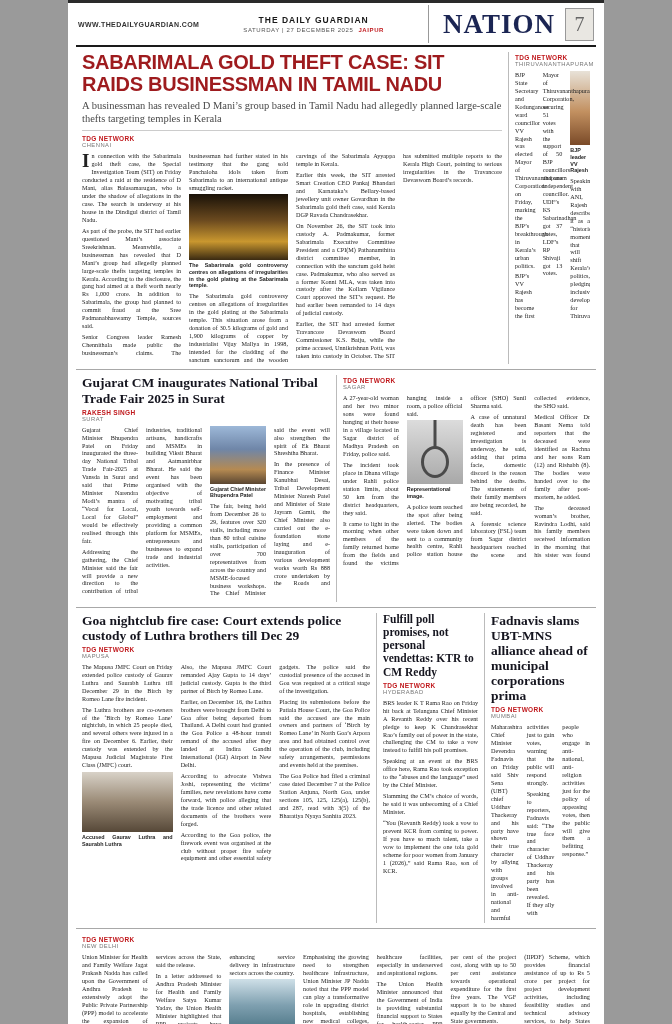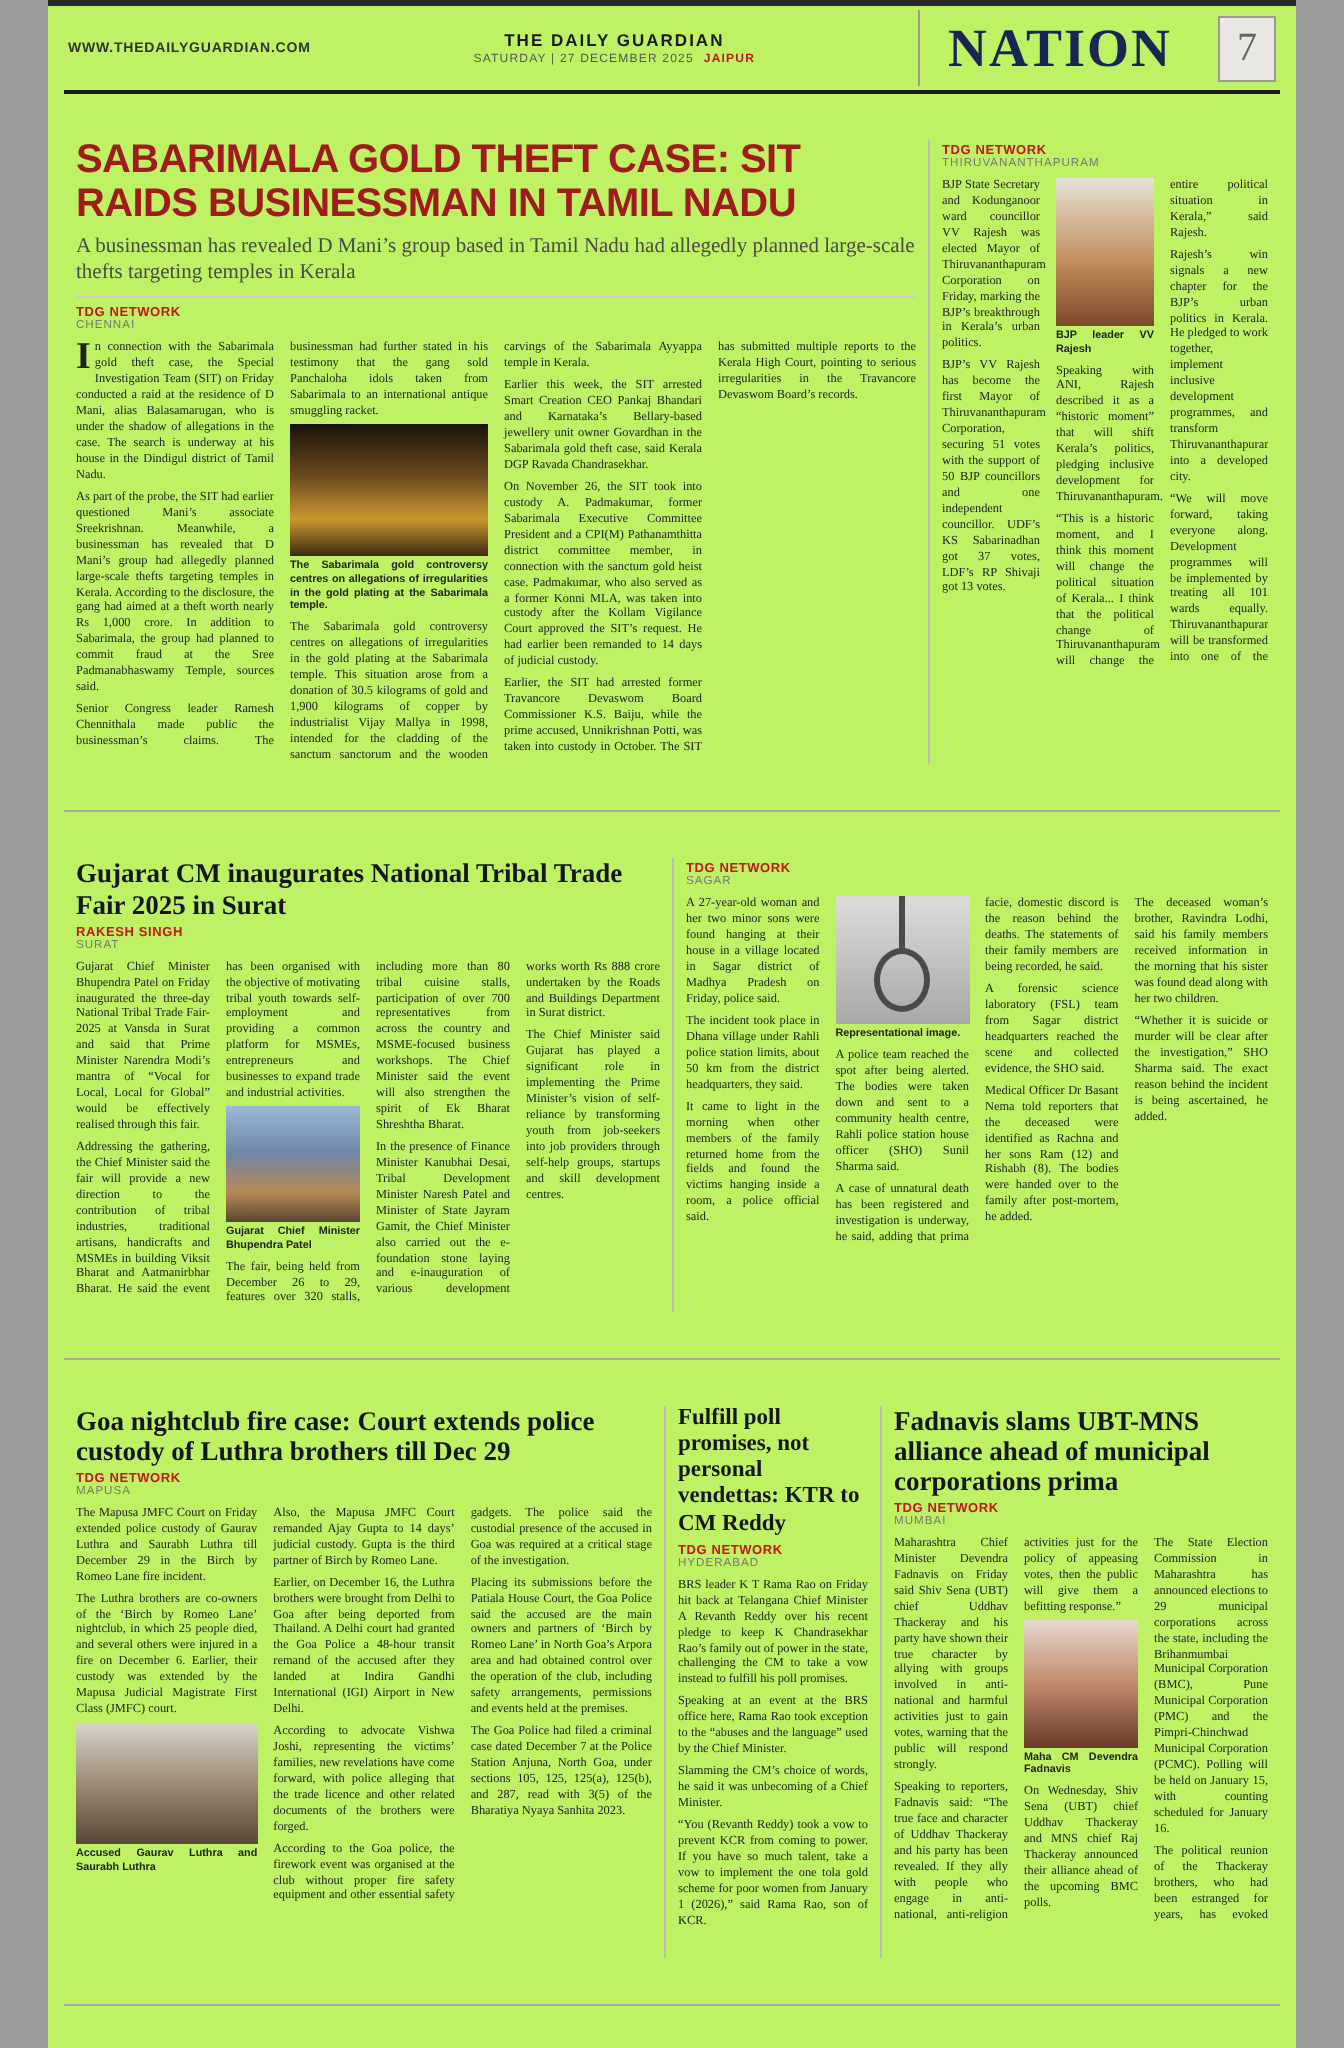--- a/index.html
+++ b/index.html
@@ -1,32 +1,32 @@
 <!DOCTYPE html>
 <html><head>
 <meta charset="utf-8">
 <style>
   *{margin:0;padding:0;box-sizing:border-box}
   html,body{background:#9a9a9a}
-  .page{width:624px;height:1024px;margin:0 auto;background:#bef264;color:#1c1c1c;overflow:hidden;
+  .page{width:536px;height:1024px;margin:0 auto;background:#ffffff;color:#1c1c1c;overflow:hidden;
         border-top:3px solid #2a2a2a;padding:0 8px;font-family:"Liberation Serif",serif}
   
   header{display:flex;align-items:center;justify-content:space-between;height:44px;
          border-bottom:2px solid #1a1a1a;padding:2px 2px}
   .mh-left{font-family:"Liberation Sans",sans-serif;font-size:7px;font-weight:bold;letter-spacing:.4px;color:#333}
   .mh-center{text-align:center}
   .mh-paper{font-family:"Liberation Sans",sans-serif;font-weight:bold;font-size:8.5px;letter-spacing:1px;color:#1a1a1a}
   .mh-date{font-family:"Liberation Sans",sans-serif;font-size:6px;color:#555;letter-spacing:.6px;margin-top:2px}
   .mh-city{color:#c0181c;font-weight:bold;margin-left:5px}
-  .mh-right{display:flex;align-items:center;gap:23px;border-left:1px solid #999;padding-left:14px;height:100%}
+  .mh-right{display:flex;align-items:center;gap:10px;border-left:1px solid #999;padding-left:14px;height:100%}
   .mh-section{font-size:27px;color:#1b2553;letter-spacing:1px;font-weight:bold}
   .mh-page{width:29px;height:33px;border:1px solid #999;background:#e9e7e2;color:#666;font-size:20px;
            display:flex;align-items:center;justify-content:center}
   
-  .row{display:grid;border-bottom:1px solid #a8a8a8;padding:23px 0}
+  .row{display:grid;border-bottom:1px solid #a8a8a8;padding:5px 0}
   .row1{grid-template-columns:432px 1fr}
   .row2{grid-template-columns:1fr 1fr}
   .row3{grid-template-columns:300px 108px 1fr}
   .row4{display:block;border-bottom:none}
   .art{padding:0 6px;overflow:hidden}
   .art+.art{border-left:1px solid #bbb}
   .head-main{font-family:"Liberation Sans",sans-serif;font-weight:bold;font-size:20px;line-height:1.08;
              color:#9e1b1e;letter-spacing:-.3px}
   .subhead{font-size:10.5px;color:#4a4a4a;line-height:1.25;margin:4px 0;border-bottom:1px solid #ccc;padding-bottom:5px}
   .head-lg{font-size:16.5px;line-height:1.1;color:#1b2553;font-weight:bold;margin-bottom:3px}

